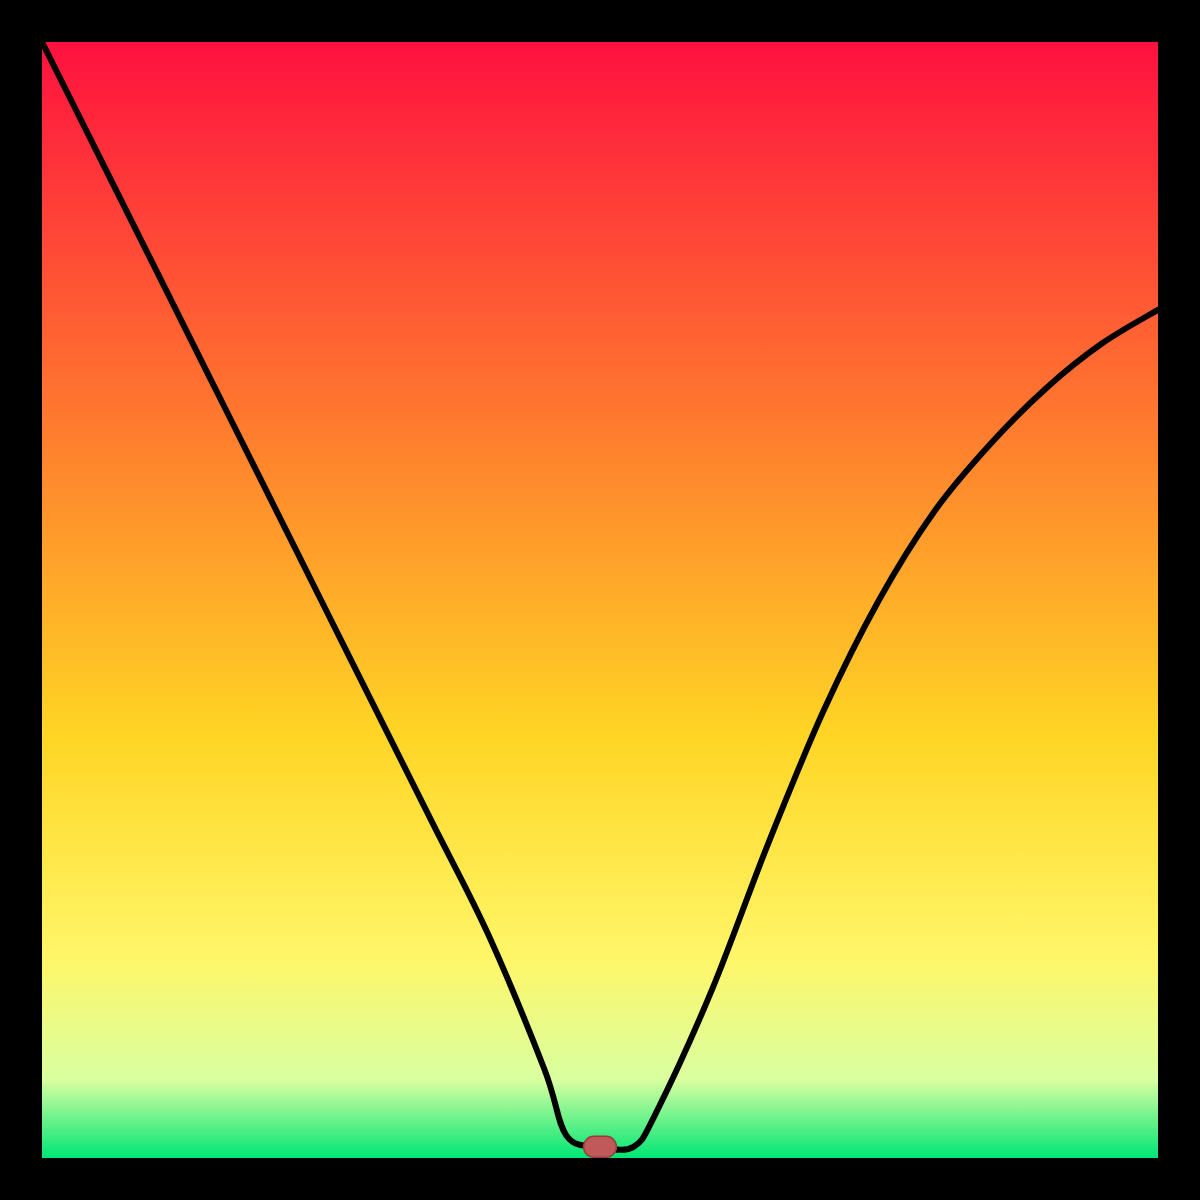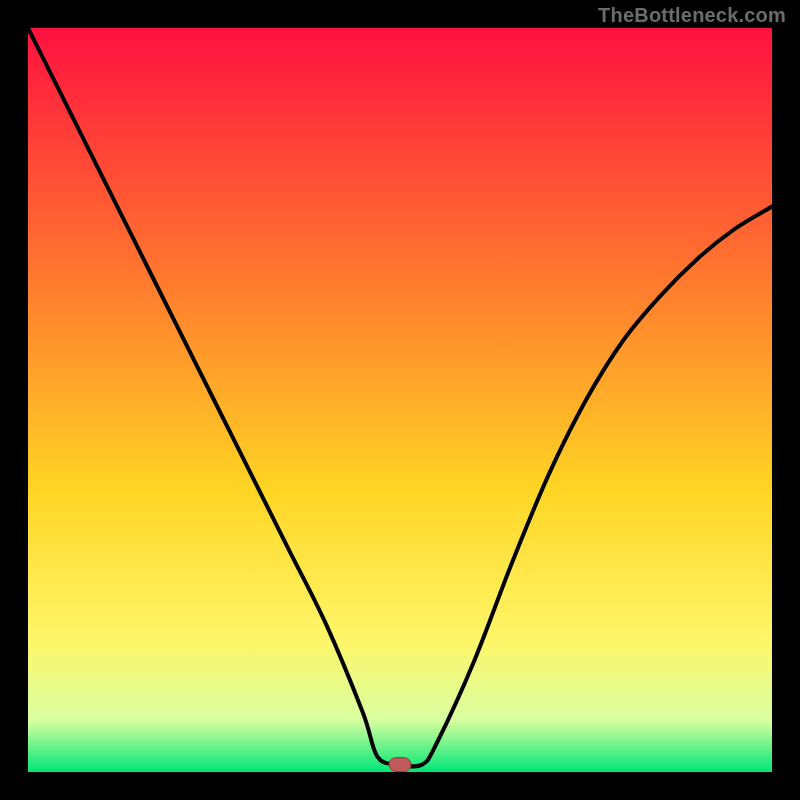--- a/index.html
+++ b/index.html
@@ -37,21 +37,20 @@
     font-size: 20px;
     font-weight: 600;
     color: #6c6c6c;
     letter-spacing: 0.2px;
   }
 </style>
 </head>
 <body>
 
 <div class="frame">
-  <div class="watermark">TheBottleneck.com</div>
 
   <div class="plot-area">
     <svg id="chart-svg" width="744" height="744" viewBox="0 0 744 744">
       <defs>
         <linearGradient id="bg-grad" x1="0" y1="0" x2="0" y2="1">
             <stop offset="0.0%" stop-color="#ff113f"></stop>
             <stop offset="35.0%" stop-color="#ff7d2e"></stop>
             <stop offset="62.0%" stop-color="#ffd524"></stop>
             <stop offset="82.0%" stop-color="#fff668"></stop>
             <stop offset="93.0%" stop-color="#d9ffa0"></stop>

